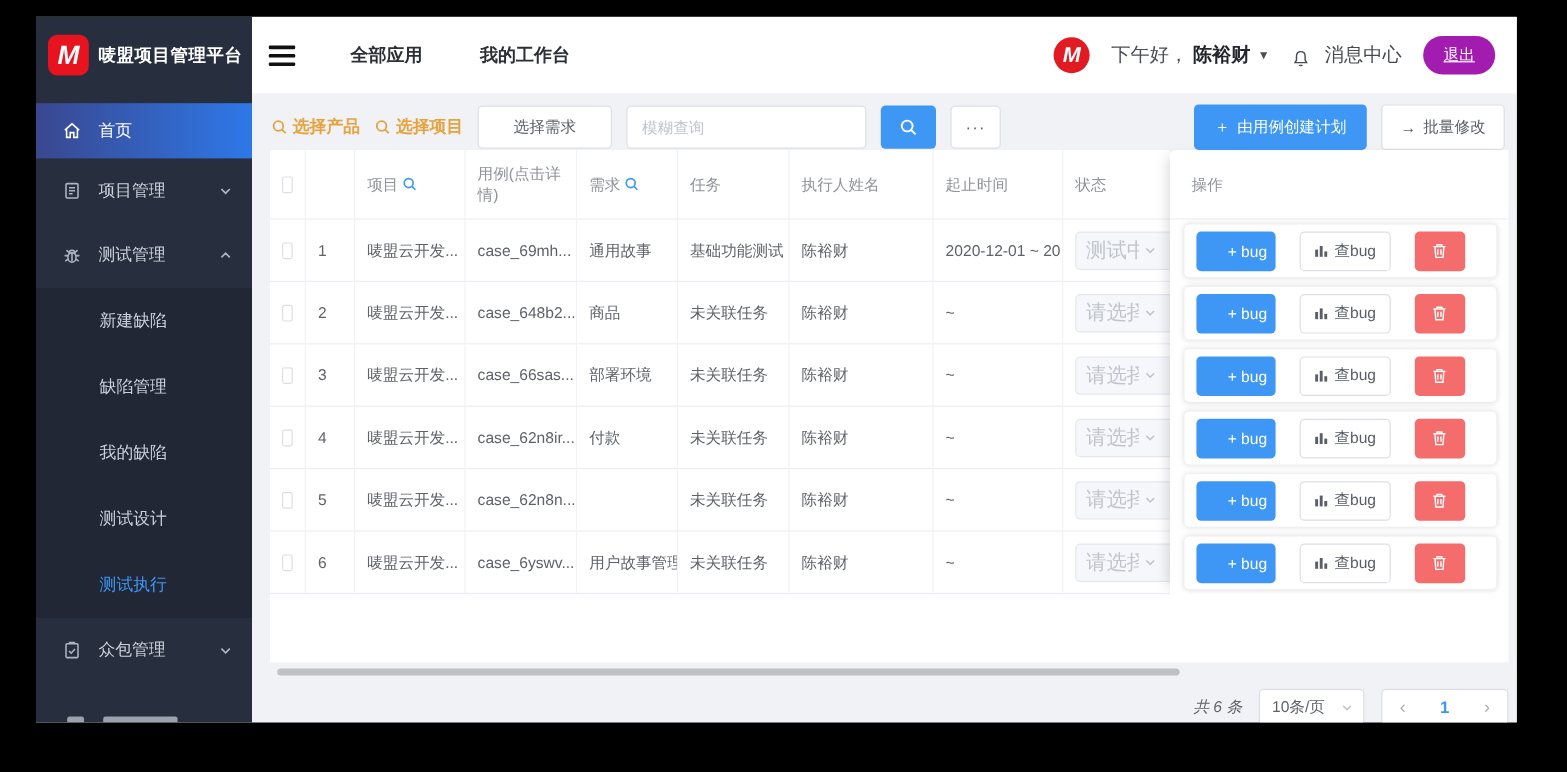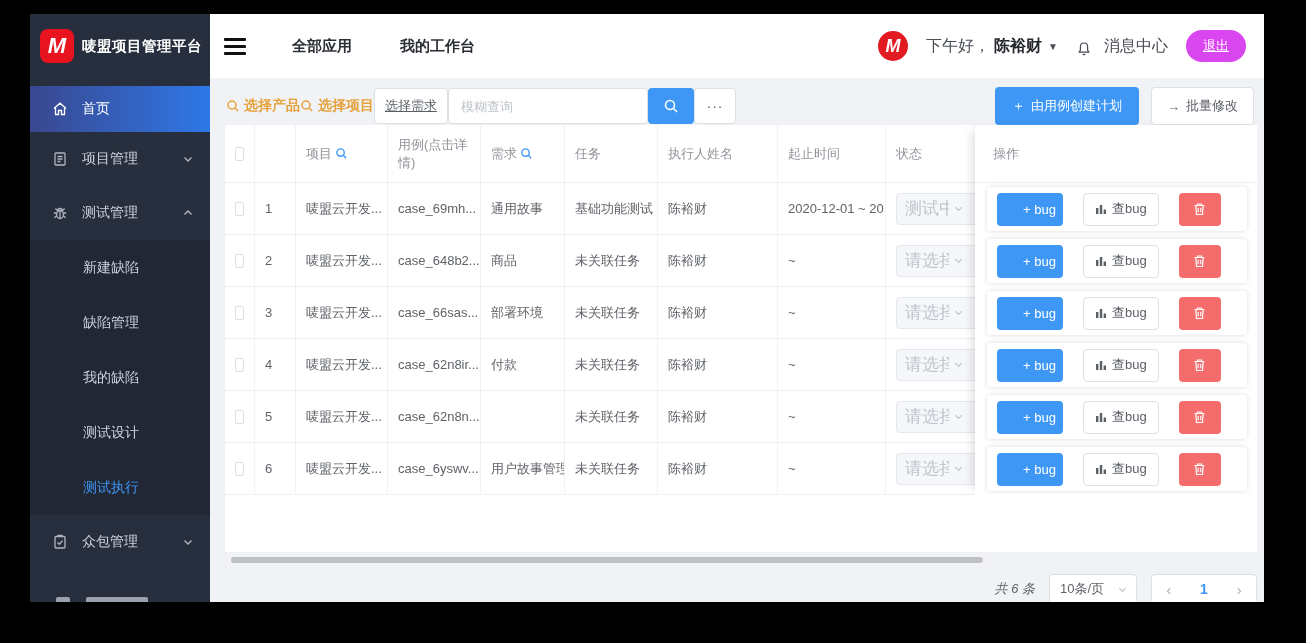--- a/index.html
+++ b/index.html
@@ -31,27 +31,27 @@
   .hamburger { width:22px; display:flex; flex-direction:column; gap:4px; cursor:pointer; }
   .hamburger span { display:block; height:3px; background:#111; border-radius:1px; }
   .topnav { display:flex; gap:48px; margin-left:20px; }
   .topnav .nav-link { font-size:15px; color:#2b2f36; font-weight:bold; cursor:pointer; }
   .topbar-right { margin-left:auto; display:flex; align-items:center; gap:18px; }
   .avatar { width:30px; height:30px; border-radius:50%; background:#e21a22; color:#fff; font-weight:bold; font-size:18px; font-style:italic; display:flex; align-items:center; justify-content:center; }
   .greet { font-size:16px; color:#4a4e57; display:flex; align-items:center; gap:4px; cursor:pointer; }
   .greet b { color:#23262d; }
   .caret-down { font-size:10px; color:#4a4e57; margin-left:2px; }
   .msg { display:flex; align-items:flex-end; gap:12px; font-size:16px; color:#464a52; cursor:pointer; }
-  .logout-btn { background:#d946ef; color:#fff; border:none; border-radius:16px; padding:7px 17px; font-size:13px; cursor:pointer;text-decoration:underline; }
+  .logout-btn { background:#a21caf; color:#fff; border:none; border-radius:16px; padding:7px 17px; font-size:13px; cursor:pointer;text-decoration:underline; }
 
   
   .content { position:relative; flex:1; background:#f0f2f5; overflow:hidden; }
-  .toolbar { position:absolute; top:10px; left:16px; right:10px; height:36px; display:flex; align-items:center; gap:0; }
+  .toolbar { position:absolute; top:10px; left:16px; right:10px; height:36px; display:flex; align-items:center; gap:12px; }
   .flink { display:flex; align-items:center; gap:4px; color:#e6a23c; font-size:14px; font-weight:bold; cursor:pointer; white-space:nowrap; }
-  .btn-plain { background:#fff; border:1px solid #dcdfe6; border-radius:4px; height:36px; padding:0 10px; font-size:13px; color:#5a5e66; cursor:pointer; white-space:nowrap;text-decoration:underline; }
+  .btn-plain { background:#fff; border:1px solid #dcdfe6; border-radius:4px; height:36px; padding:0 29px; font-size:13px; color:#5a5e66; cursor:pointer; white-space:nowrap; }
   .fuzzy-input { width:200px; height:36px; border:1px solid #dcdfe6; border-radius:4px; padding:0 12px; font-size:13px; color:#606266; background:#fff; }
   .fuzzy-input::placeholder { color:#c0c4cc; }
   .btn-search { width:46px; height:36px; background:#3e97f5; border:none; border-radius:4px; display:flex; align-items:center; justify-content:center; cursor:pointer; }
   .btn-more { width:42px; height:36px; background:#fff; border:1px solid #dcdfe6; border-radius:4px; color:#606266; font-size:14px; letter-spacing:1px; cursor:pointer; }
   .toolbar-right { margin-left:auto; display:flex; gap:12px; }
   .btn-primary { background:#3e97f5; color:#fff; border:none; border-radius:4px; height:38px; padding:0 17px; font-size:13px; cursor:pointer; display:flex; align-items:center; gap:6px; }
   .btn-batch { background:#fff; border:1px solid #dcdfe6; border-radius:4px; height:38px; padding:0 15px; font-size:13px; color:#5a5e66; cursor:pointer; display:flex; align-items:center; gap:6px; }
 
   
   .table-area { position:absolute; top:47px; left:15px; width:1032px; }

